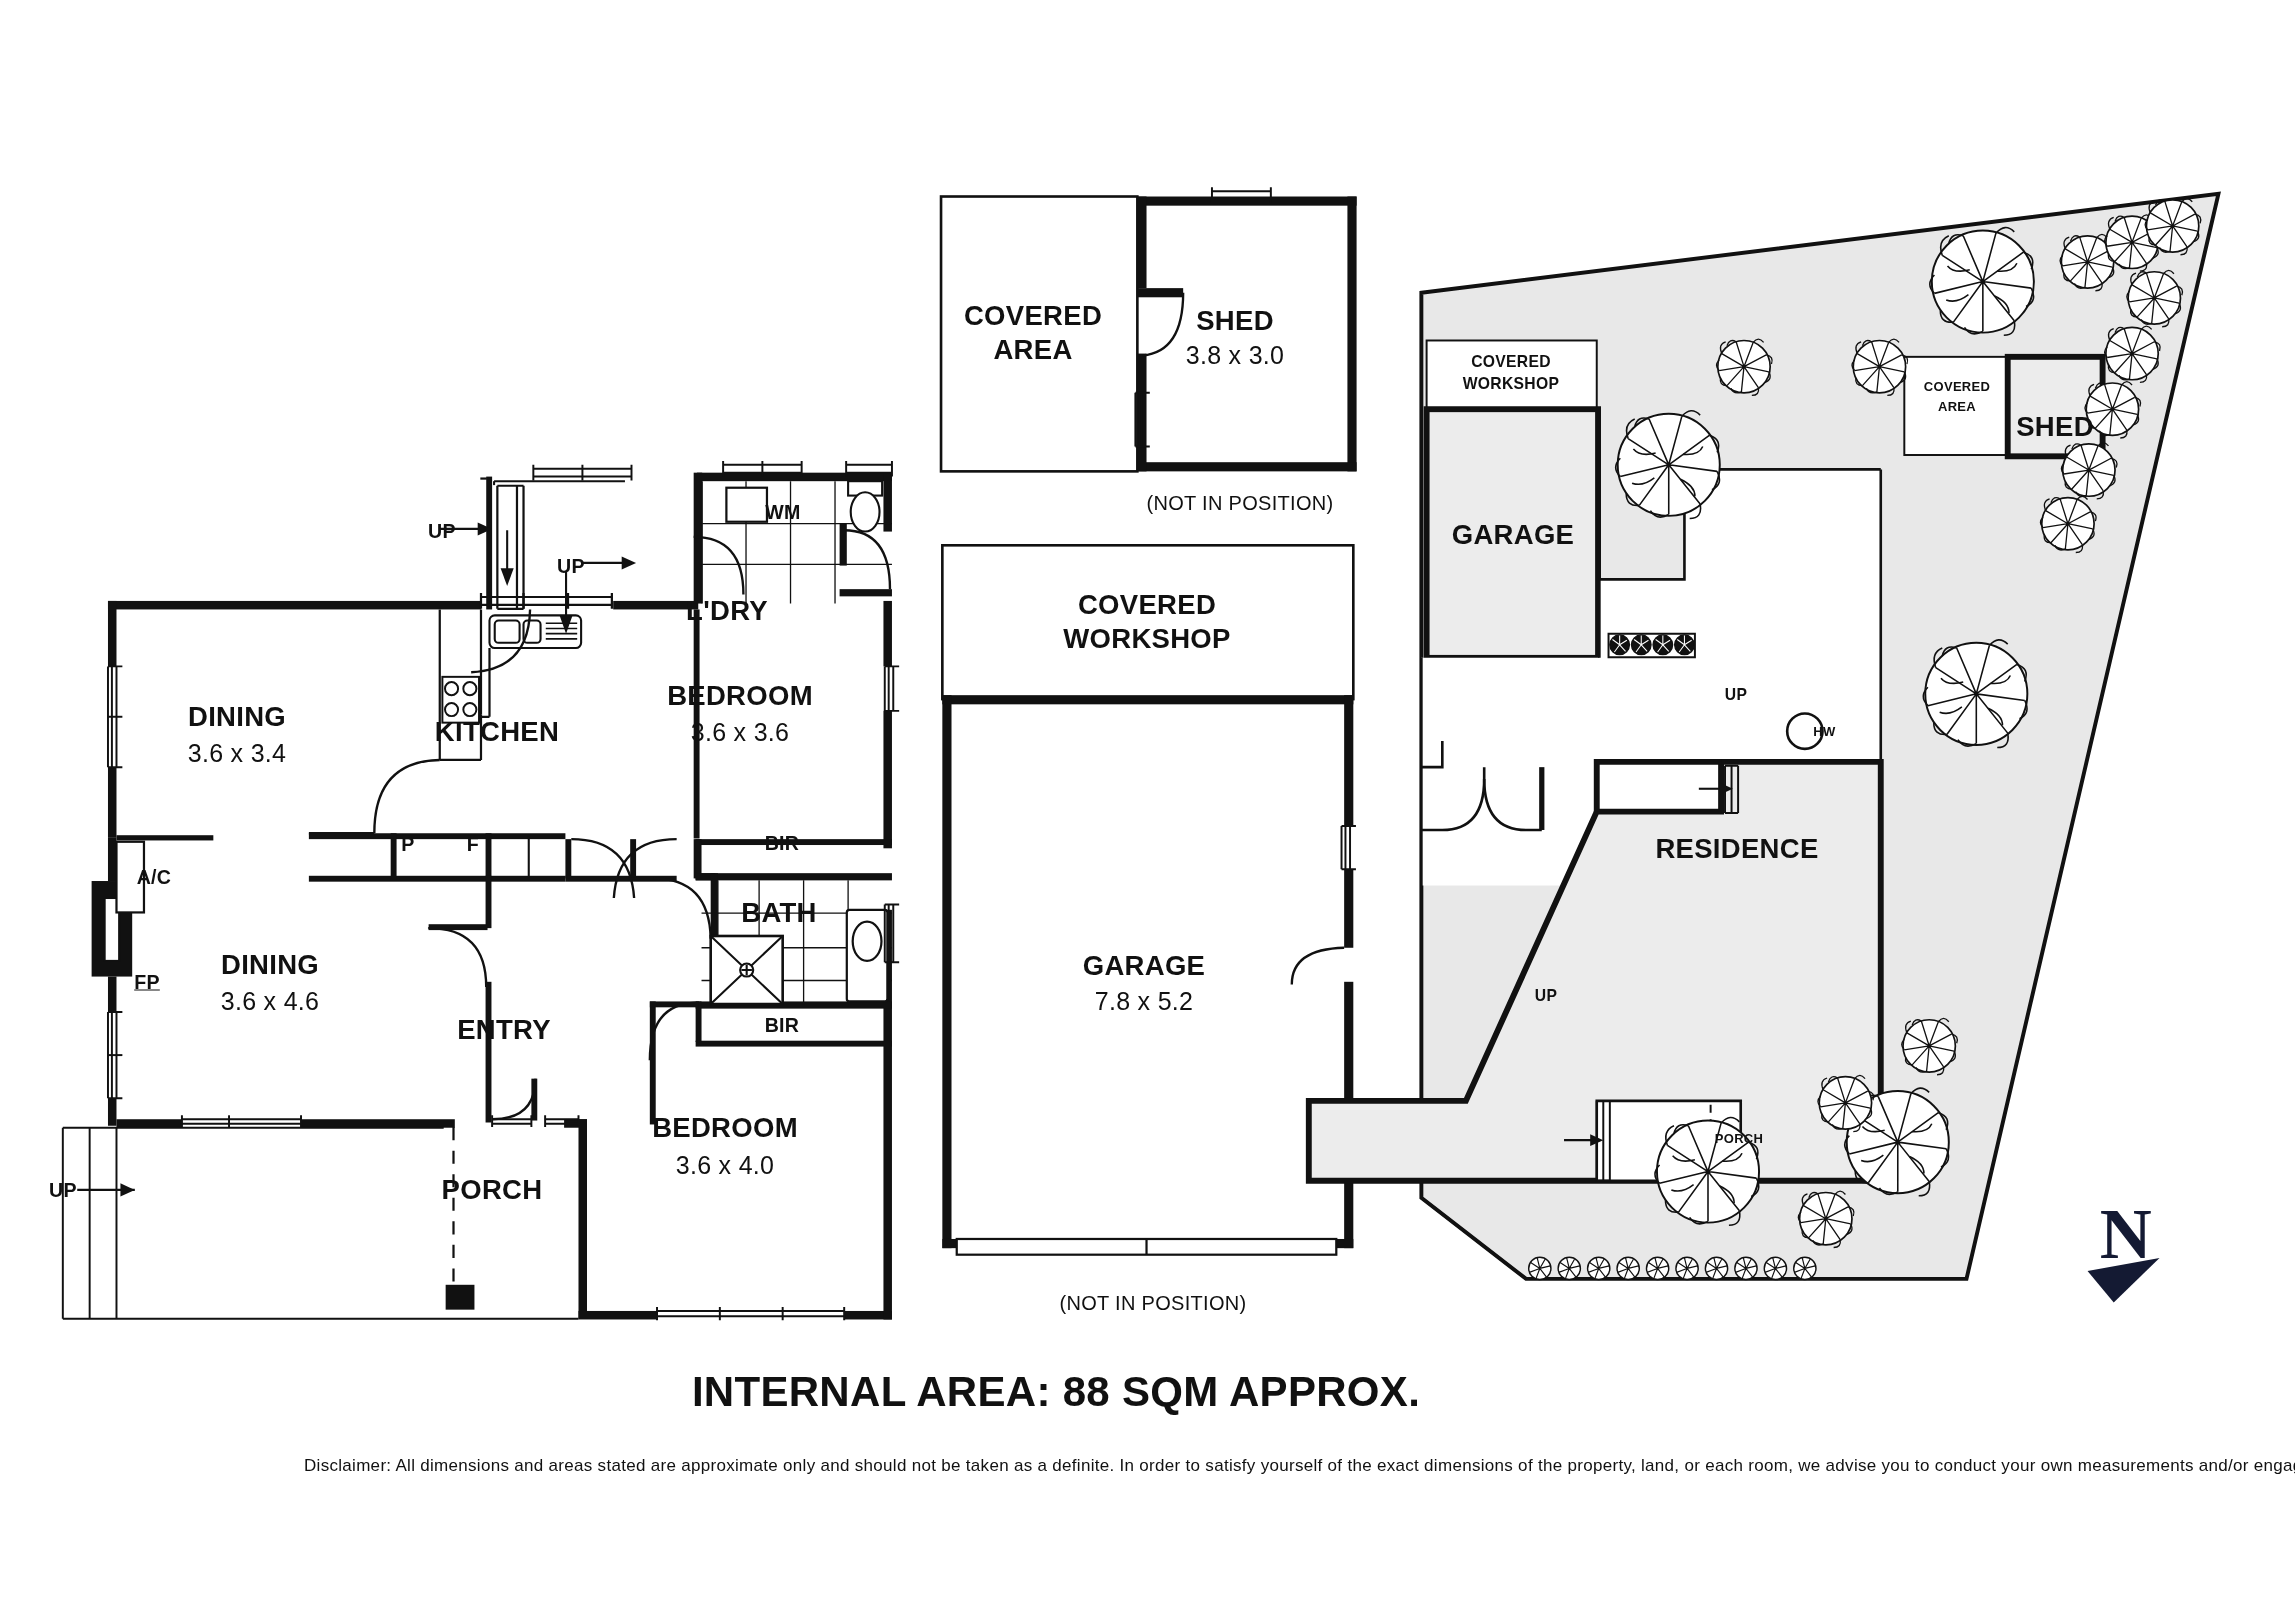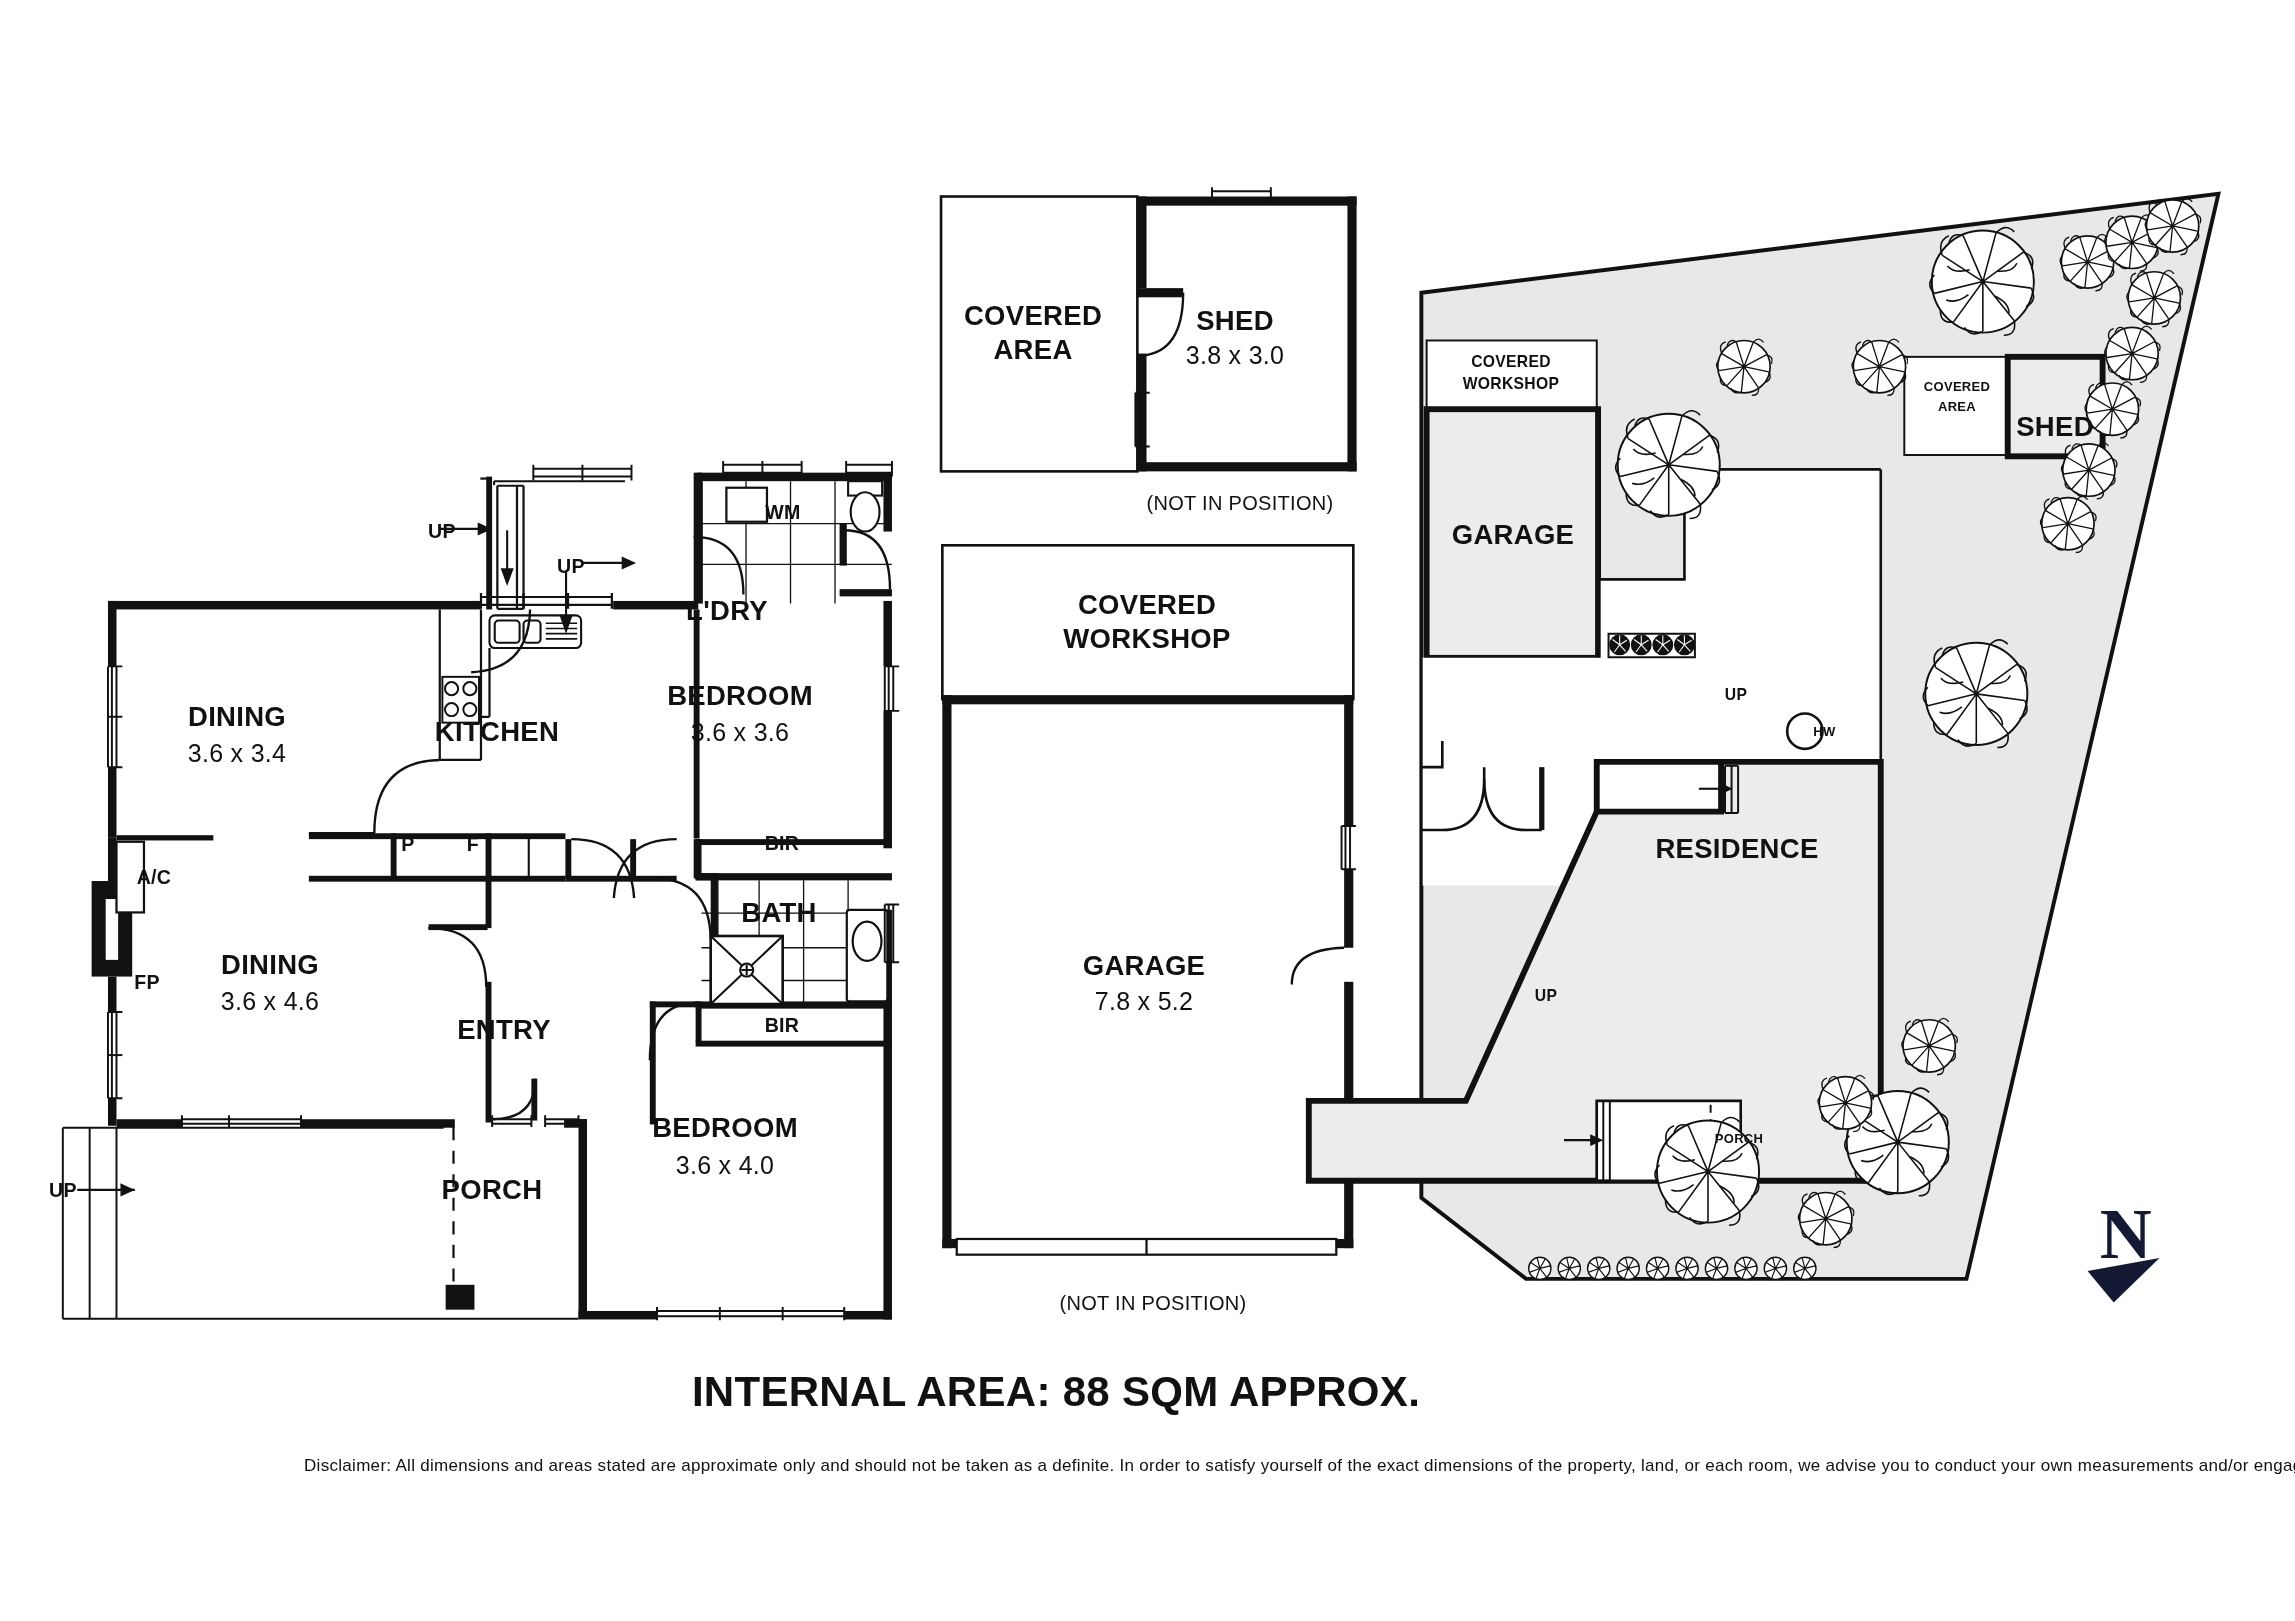--- a/index.html
+++ b/index.html
@@ -525,21 +525,21 @@
 
 <div class="lbl c room-name" style="left:779px;top:913px;">BATH</div>
 <div class="lbl c room-name" style="left:727px;top:563px;margin-top:48px;">L'DRY</div>
 
 <div class="lbl c small" style="left:442px;top:531px;">UP</div>
 <div class="lbl c small" style="left:571px;top:566px;">UP</div>
 <div class="lbl c small" style="left:63px;top:1190px;">UP</div>
 
 <div class="lbl c small" style="left:783px;top:512px;">WM</div>
 <div class="lbl c small vert" style="left:154px;top:877px;">A/C</div>
-<div class="lbl c small vert" style="left:147px;top:982px;">FP</div>
+<div class="lbl c small vert" style="left:147px;top:982px;text-decoration:underline;">FP</div>
 
 <div class="lbl c small" style="left:408px;top:844px;">P</div>
 <div class="lbl c small" style="left:473px;top:844px;">F</div>
 
 <div class="lbl c small" style="left:782px;top:843px;">BIR</div>
 <div class="lbl c small" style="left:782px;top:1025px;">BIR</div>
 
 <div class="lbl c room-name" style="left:1033px;top:316px;">COVERED</div>
 <div class="lbl c room-name" style="left:1033px;top:350px;">AREA</div>
 <div class="lbl c room-name" style="left:1235px;top:321px;">SHED</div>

